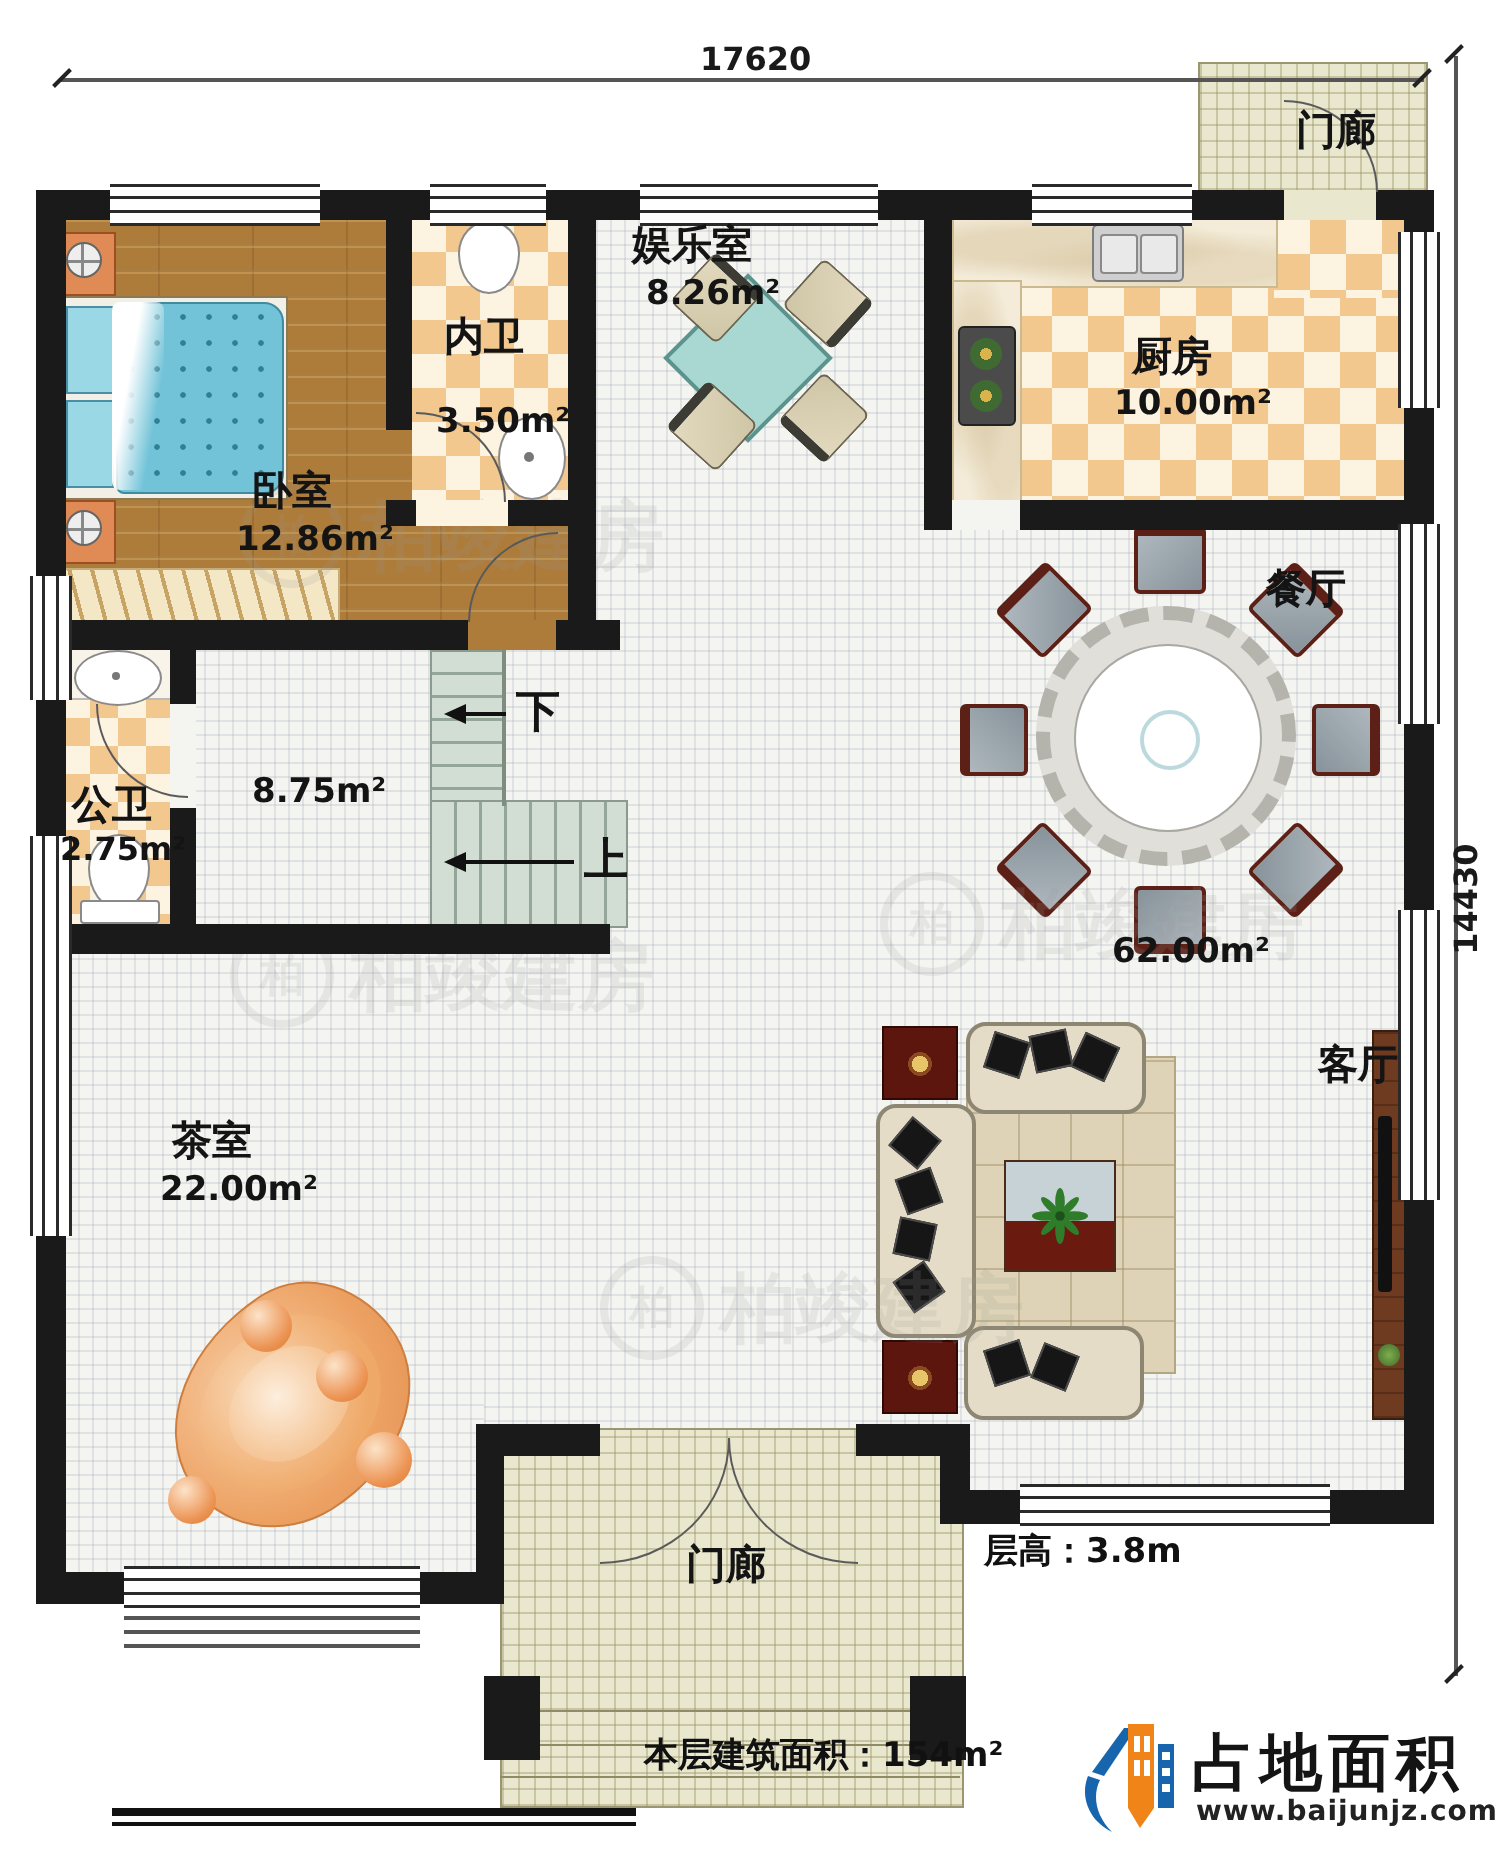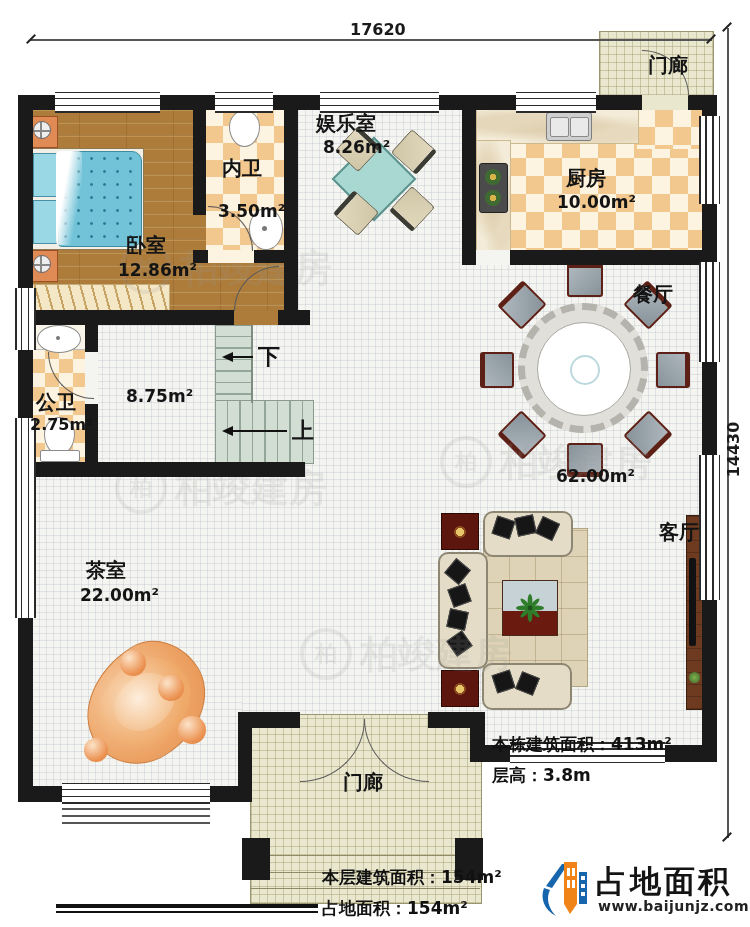--- a/index.html
+++ b/index.html
@@ -285,34 +285,28 @@
 
   <div class="dimline" style="left:30px;top:39px;width:682px;height:1.5px;"></div>
   <div class="tick" style="left:25px;top:38px;"></div>
   <div class="tick" style="left:705px;top:38px;"></div>
   <div class="dim" style="left:350px;top:20px;">17620</div>
   <div class="dimline" style="left:727px;top:28px;width:1.5px;height:810px;"></div>
   <div class="tick" style="left:721px;top:26px;"></div>
   <div class="tick" style="left:721px;top:836px;"></div>
   <div class="dim" style="left:703px;top:440px;width:60px;text-align:center;transform:rotate(-90deg);">14430</div>
 
-  <div class="footer-sub" style="left:492px;top:733px;">
-    <span>本栋建筑面积：</span><span>413m²</span>
-  </div>
   <div class="footer-sub" style="left:492px;top:764px;">
     <span>层高：</span><span>3.8m</span>
   </div>
 
   <div style="position:absolute;left:56px;top:904px;width:262px;height:4px;background:#111;"></div>
   <div style="position:absolute;left:56px;top:911px;width:262px;height:2px;background:#111;"></div>
   <div class="footer-sub" style="left:322px;top:866px;">
     <span>本层建筑面积：</span><span>154m²</span>
-  </div>
-  <div class="footer-sub" style="left:322px;top:897px;">
-    <span>占地面积：</span><span>154m²</span>
   </div>
 
   <svg width="52" height="60" viewBox="0 0 52 60" style="position:absolute;left:538px;top:858px;">
     <path d="M6 30 C2 40 6 52 18 58 C10 50 8 40 12 32 Z" fill="#1766ad"></path>
     <polygon points="8,28 24,6 30,6 14,30" fill="#1766ad"></polygon>
     <rect x="26" y="4" width="13" height="42" fill="#f08419"></rect>
     <rect x="29" y="10" width="3" height="8" fill="#fff"></rect>
     <rect x="34" y="10" width="3" height="8" fill="#fff"></rect>
     <rect x="29" y="22" width="3" height="8" fill="#fff"></rect>
     <rect x="34" y="22" width="3" height="8" fill="#fff"></rect>

